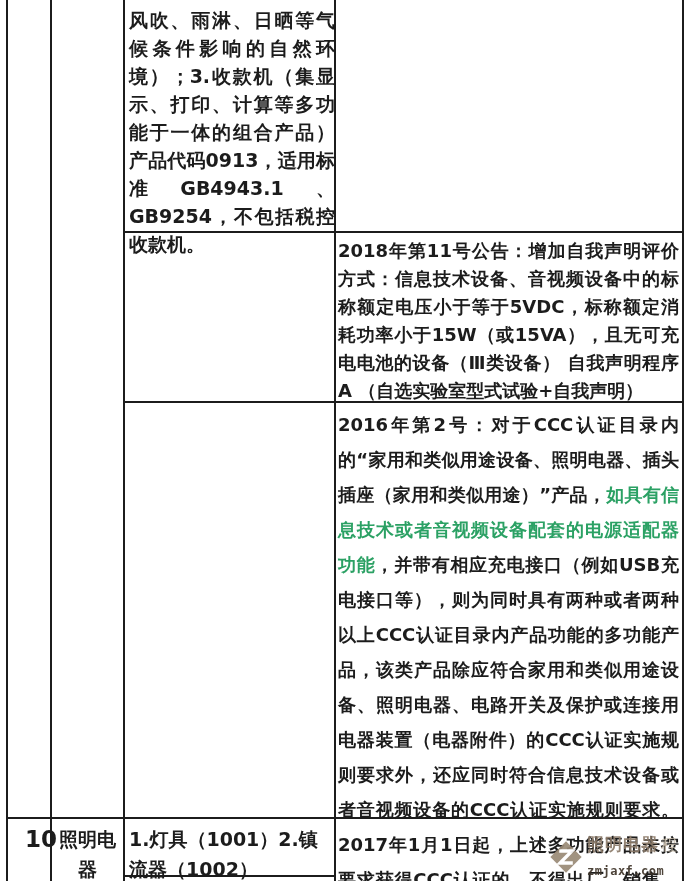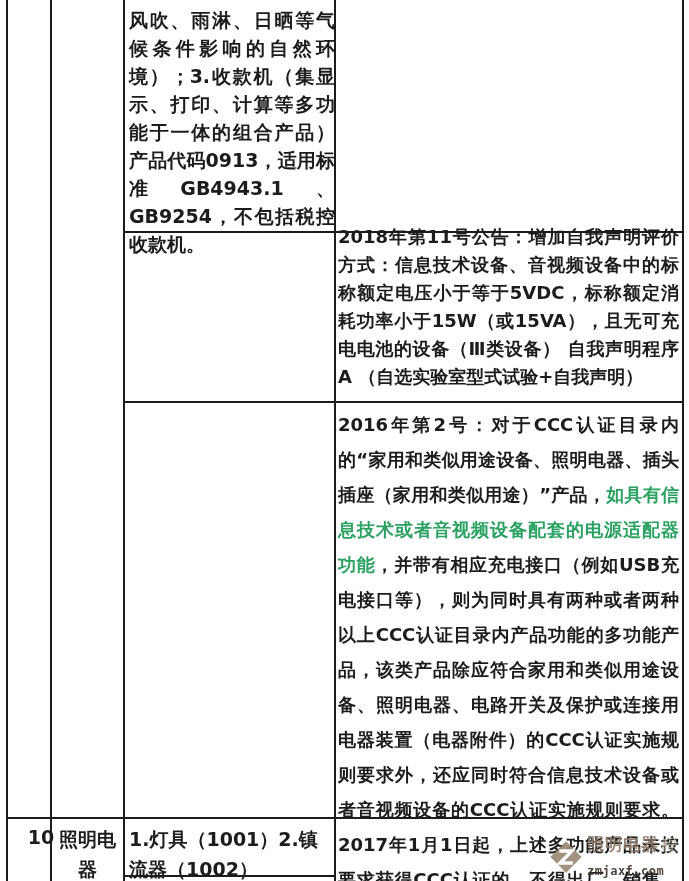--- a/index.html
+++ b/index.html
@@ -32,23 +32,23 @@
     font-size: 19px;
     line-height: 28px;
     text-align: justify;
   }
   .cjk-md {
     font-size: 18px;
     line-height: 28px;
     text-align: justify;
   }
   .cell-products-row9 { left: 129px; top: 6px;  width: 206px; }
-  .cell-ann-2018     { left: 338px; top: 223px; width: 341px; }
+  .cell-ann-2018     { left: 338px; top: 237px; width: 341px; }
   .cell-ann-2016     { left: 338px; top: 407px; width: 341px; line-height: 35px; }
-  .cell-seq-row10    { left: 8px;   top: 826px; width: 66px;  text-align: center; font-size: 19px; }
+  .cell-seq-row10    { left: 8px;   top: 826px; width: 66px;  text-align: center; font-size: 23px; }
   .cell-cat-row10    { left: 52px;  top: 824px; width: 71px;  text-align: center; font-size: 19px; line-height: 30px; }
   .cell-prod-row10   { left: 129px; top: 824px; width: 203px; font-size: 19px; line-height: 30px; }
   .highlight-green   { color: #2ba164; }
   
   .watermark {
     position: absolute;
     left: 549px;
     top: 833px;
     width: 140px;
     height: 47px;

